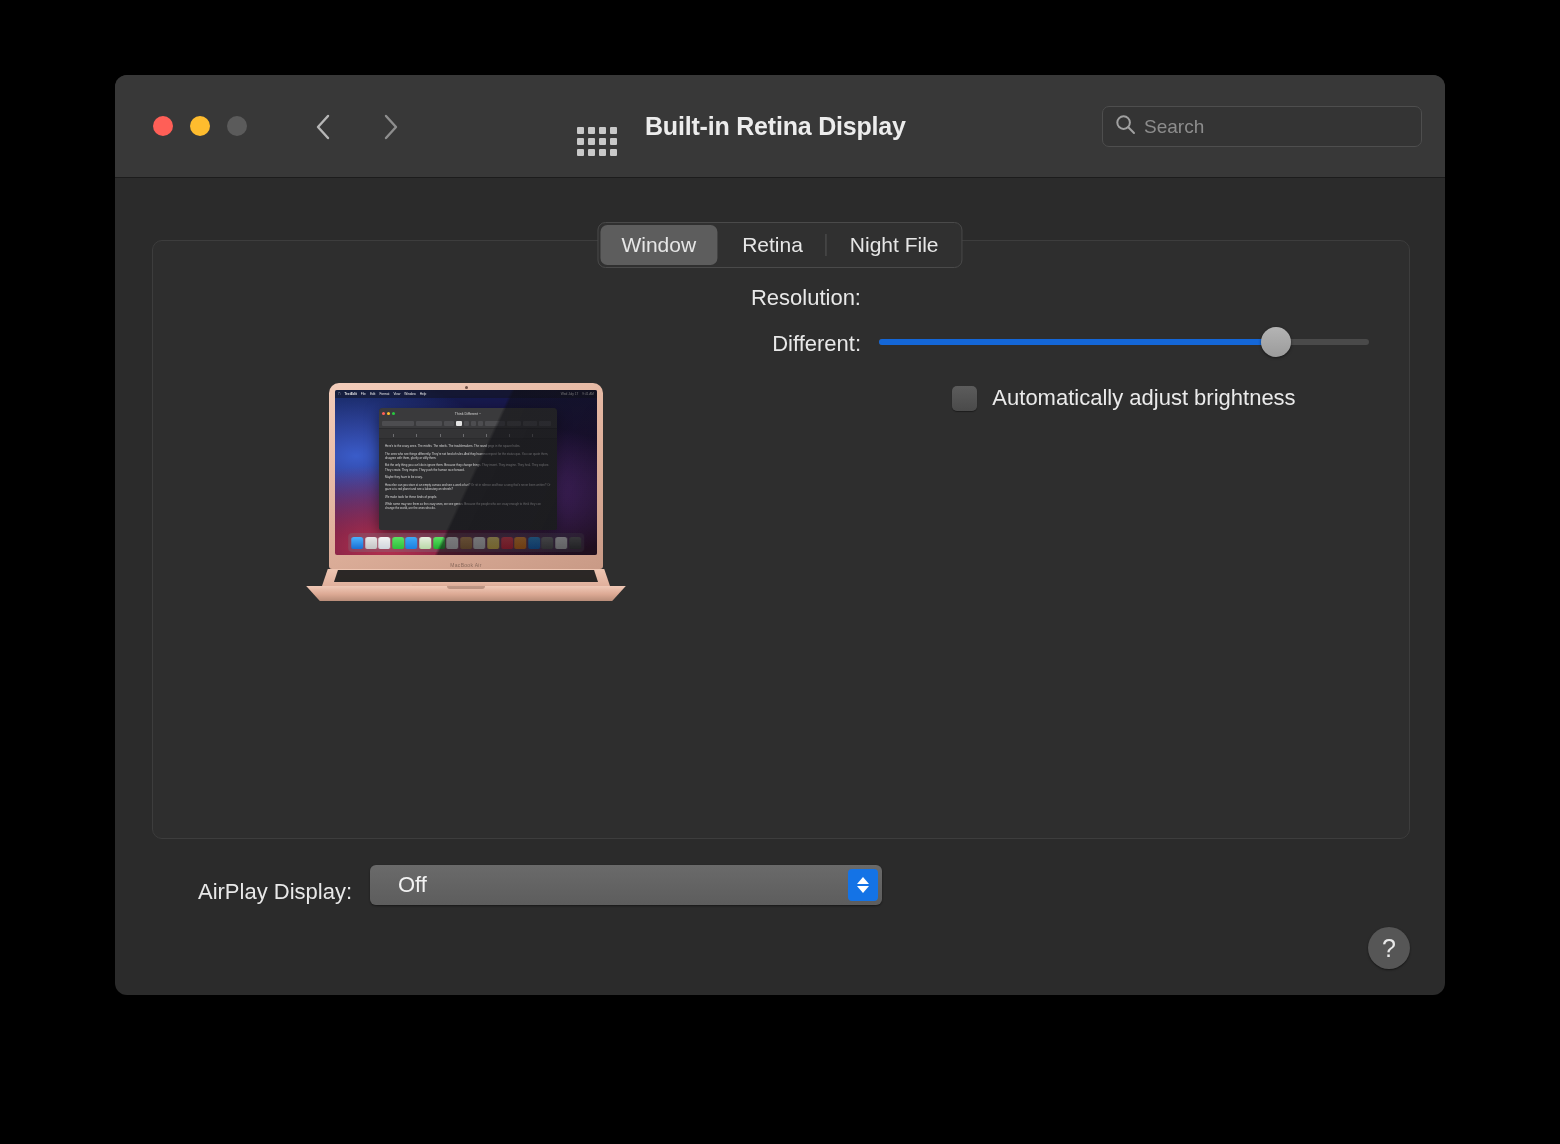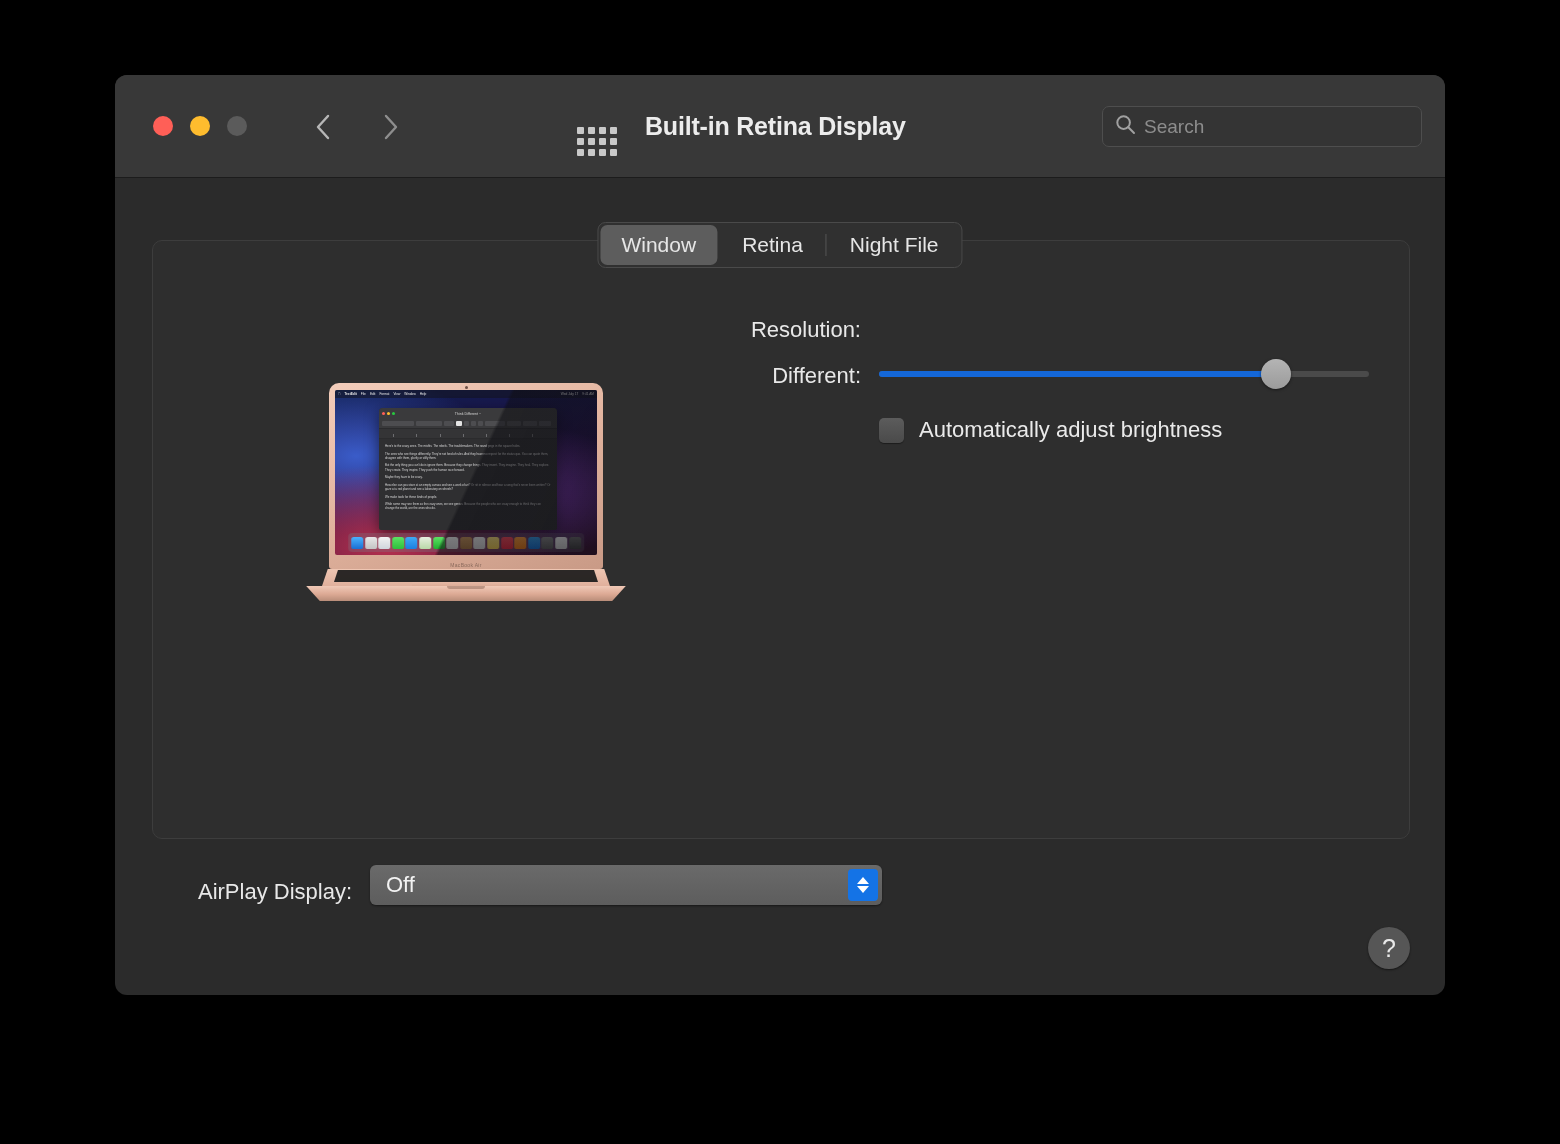--- a/index.html
+++ b/index.html
@@ -336,21 +336,21 @@
     left: 50%; transform: translateX(-50%);
     top: 17px;
     width: 38px; height: 3px;
     background: rgba(150,110,92,0.55);
     border-radius: 0 0 3px 3px;
   }
 
   
   #controls { position: absolute; left: 563px; top: 44px; }
 
-  .row { display: flex; align-items: flex-start; margin-top: 32px; }
+  .row { display: flex; align-items: flex-start; }
   .rlabel {
     width: 163px;
     text-align: right;
     font-size: 22px;
     color: #e8e8e8;
     padding-right: 18px;
     box-sizing: border-box;
     white-space: nowrap;
   }
 
@@ -427,21 +427,21 @@
     height: 40px;
     background: linear-gradient(180deg,#6a6a6a,#5d5d5d);
     border-radius: 6px;
     box-shadow: 0 1px 2px rgba(0,0,0,0.45);
     display: flex;
     align-items: center;
   }
   #airplay-value {
     font-size: 22px;
     color: #f2f2f2;
-    padding-left: 16px;
+    padding-left: 28px;
   }
   #airplay-stepper {
     position: absolute;
     right: 4px; top: 4px;
     width: 30px; height: 32px;
     border-radius: 4px;
     background: #1473e6;
     display: flex;
     flex-direction: column;
     align-items: center;
@@ -645,21 +645,21 @@
       </div>
 
       <div class="row" style="margin-top:20px;">
         <div class="rlabel">Different:</div>
         <div id="slider-track">
           <div id="slider-fill" style="width: 81%;"></div>
           <div id="slider-thumb" style="left: 81%;"></div>
         </div>
       </div>
 
-      <div class="row" style="margin-top:28px;">
+      <div class="row" style="margin-top:28px;justify-content:center;">
         <div class="rlabel"></div>
         <div style="display:flex;align-items:center;">
           <span class="checkbox"></span>
           <span class="check-label">Automatically adjust brightness</span>
         </div>
       </div>
 
     </div>
   </div>
 

